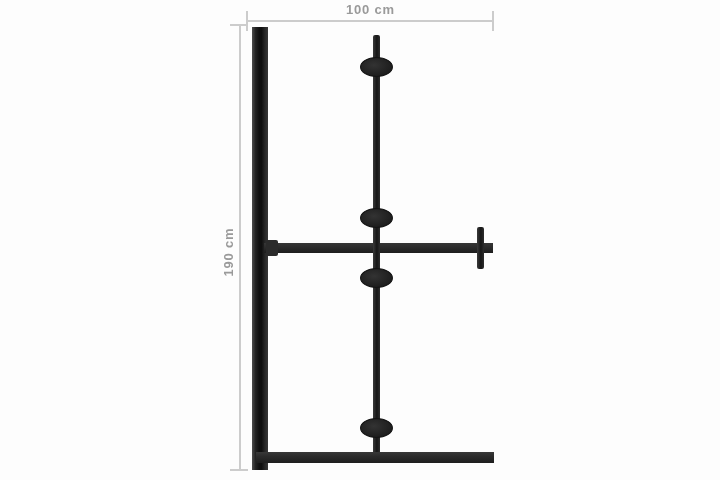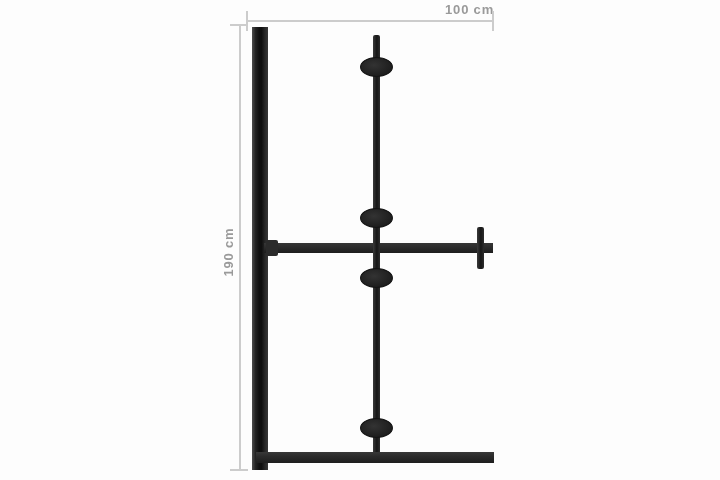--- a/index.html
+++ b/index.html
@@ -19,21 +19,21 @@
 
   
   .dim-label {
     color: var(--dimension_text, #9a9a9a);
     font-size: 13px;
     font-weight: 700;
     letter-spacing: 0.8px;
     text-align: center;
     white-space: nowrap;
   }
-  .dim-label-width { left: 247px; top: 2px; width: 247px; height: 16px; text-align: right; }
+  .dim-label-width { left: 247px; top: 2px; width: 247px; height: 16px; }
   .dim-label-height {
     left: 199px; top: 244px; width: 60px; height: 16px;
     transform: rotate(-90deg);
     transform-origin: center center;
   }
   .dim-line-h { left: 247px; top: 20px; width: 247px; height: 2px; background: var(--dimension_line, #cccccc); }
   .dim-line-v { left: 239px; top: 25px; width: 2px; height: 446px; background: var(--dimension_line, #cccccc); }
   .tick { background: var(--dimension_line, #cccccc); }
   .tick-w-left  { left: 246px; top: 11px; width: 2px; height: 20px; }
   .tick-w-right { left: 492px; top: 11px; width: 2px; height: 20px; }

